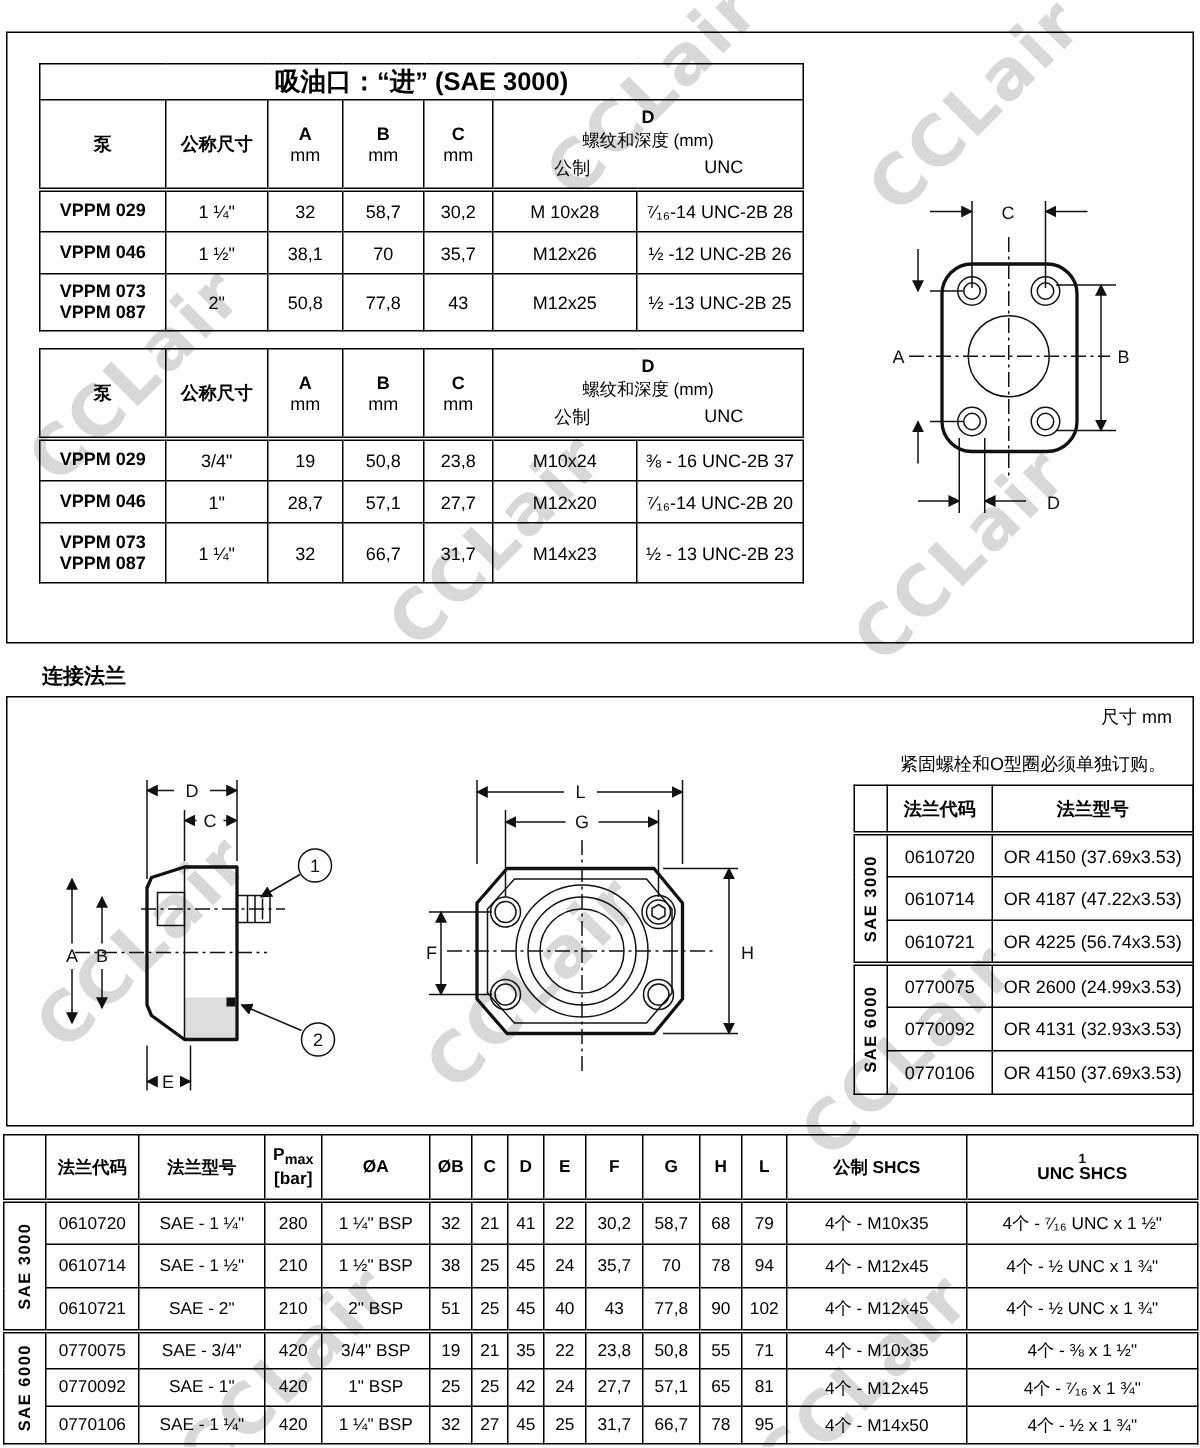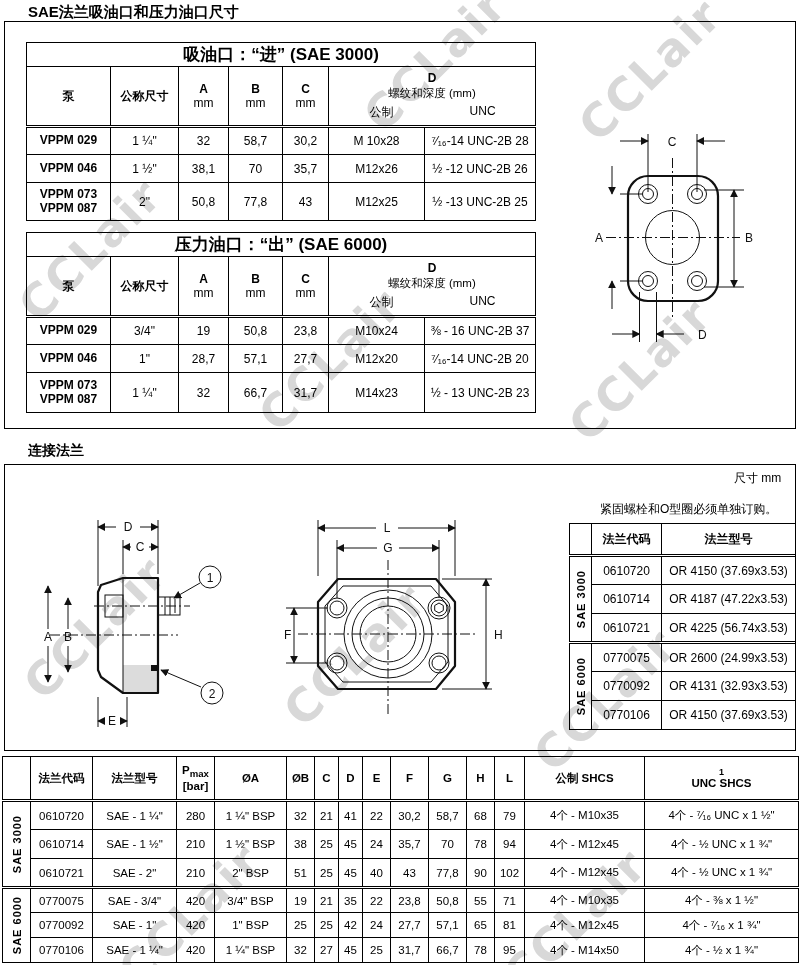--- a/index.html
+++ b/index.html
@@ -50,21 +50,20 @@
     <span class="wm" style="left:640px;top:370px">CCLair</span>
     <span class="wm" style="left:95px;top:628px">CCLair</span>
     <span class="wm" style="left:355px;top:655px">CCLair</span>
     <span class="wm" style="left:605px;top:700px">CCLair</span>
     <span class="wm" style="left:190px;top:915px">CCLair</span>
     <span class="wm" style="left:575px;top:920px">CCLair</span>
   </div>
 
   <div class="content">
 
-    <div class="abs doc-title" style="left:28px;top:3px">SAE法兰吸油口和压力油口尺寸</div>
 
     <div class="frame" style="left:4px;top:21px;width:790px;height:406px"></div>
 
     <table class="abs" style="left:26px;top:42px;width:509px">
       <colgroup>
           <col style="width:84px">
           <col style="width:68px">
           <col style="width:50px">
           <col style="width:54px">
           <col style="width:46px">
@@ -134,23 +133,20 @@
       <colgroup>
           <col style="width:84px">
           <col style="width:68px">
           <col style="width:50px">
           <col style="width:54px">
           <col style="width:46px">
           <col style="width:96px">
           <col style="width:111px">
         </colgroup>
       <tbody>
-          <tr class="t-title" style="height:19px">
-            <td colspan="7">压力油口：“出” (SAE 6000)</td>
-          </tr>
       <tr class="t-head" style="height:60px">
         <td>泵</td>
         <td>公称尺寸</td>
         <td>
               <div class="bld">A</div>
               <div class="sub-mm">mm</div>
             </td>
         <td>
               <div class="bld">B</div>
               <div class="sub-mm">mm</div>

